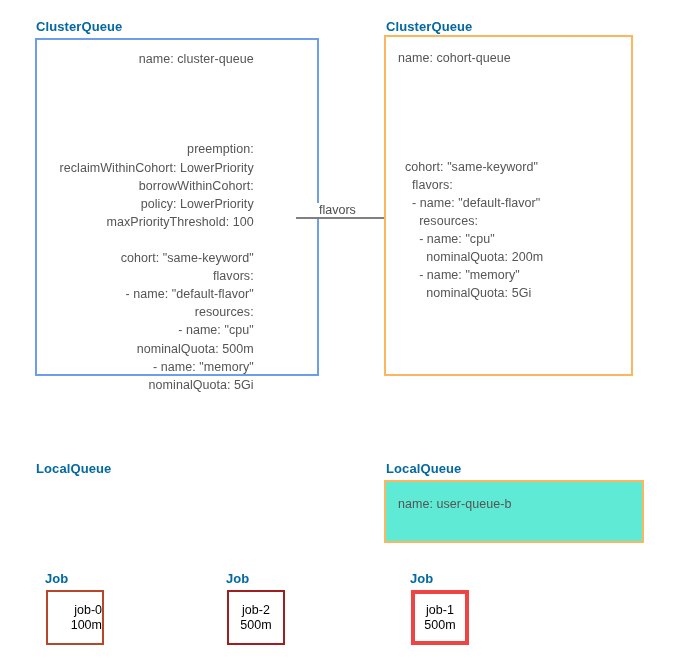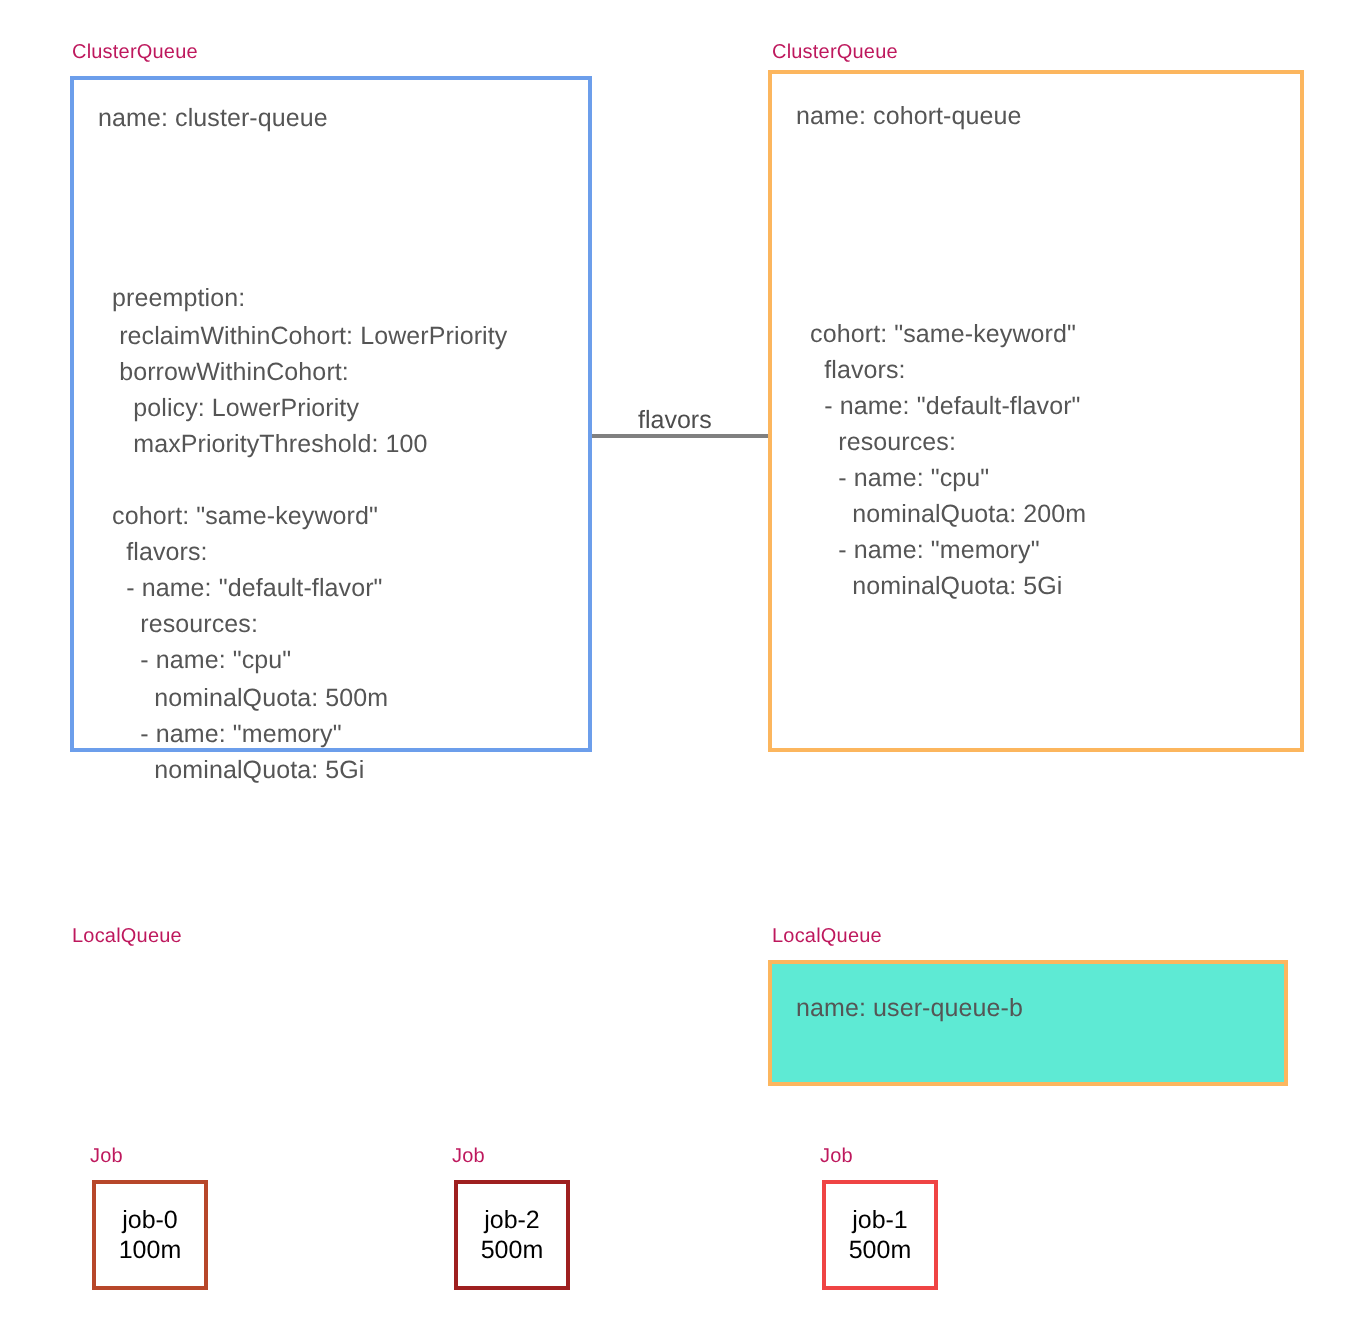--- a/index.html
+++ b/index.html
@@ -15,39 +15,41 @@
     overflow: hidden;
   }
   .canvas {
     position: absolute;
     left: 0; top: 0;
     width: 678px;
     height: 670px;
   }
   .node-label {
     position: absolute;
-    font-size: 10px;
-    color: #be185d;
+    font-size: 13px;
+    color: #0369a1;
     line-height: 14px;
     white-space: nowrap;
     letter-spacing: 0.1px;
+    font-weight: bold;
   }
   .box {
     position: absolute;
     box-sizing: border-box;
     background: #ffffff;
   }
   .cq-left {
     left: 35px; top: 38px;
-    width: 261px; height: 338px;
+    width: 284px; height: 338px;
     border: 2px solid #6c9eeb;
+    text-align: right;
   }
   .cq-right {
     left: 384px; top: 35px;
-    width: 268px; height: 341px;
+    width: 249px; height: 341px;
     border: 2px solid #fcb65e;
   }
   .lq-left {
     left: 35px; top: 480px;
     width: 261px; height: 63px;
     border: 2px solid #6c9eeb;
     background: #ebebeb;
   }
   .lq-right {
     left: 384px; top: 480px;
@@ -82,23 +84,23 @@
     flex-direction: column;
     align-items: center;
     justify-content: center;
   }
   .job-line {
     font-size: 12.5px;
     color: #000000;
     line-height: 15px;
     white-space: nowrap;
   }
-  .job-0 { left: 46px; top: 590px; width: 58px; height: 55px; border: 2px solid #b7472a; }
+  .job-0 { left: 46px; top: 590px; width: 58px; height: 55px; border: 2px solid #b7472a; align-items: flex-end; }
   .job-2 { left: 227px; top: 590px; width: 58px; height: 55px; border: 2px solid #9e1f1f; align-items: center; }
-  .job-1 { left: 411px; top: 590px; width: 58px; height: 55px; border: 2px solid #ef4444; }
+  .job-1 { left: 411px; top: 590px; width: 58px; height: 55px; border: 4px solid #ef4444; }
 
   .edge-line {
     position: absolute;
     left: 296px;
     top: 217px;
     width: 88px;
     height: 2px;
     background: #808080;
   }
   .edge-label {

